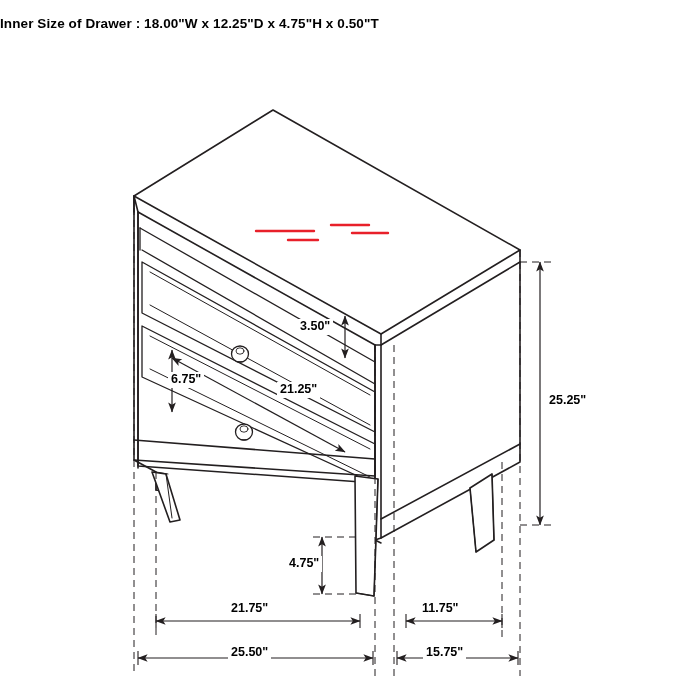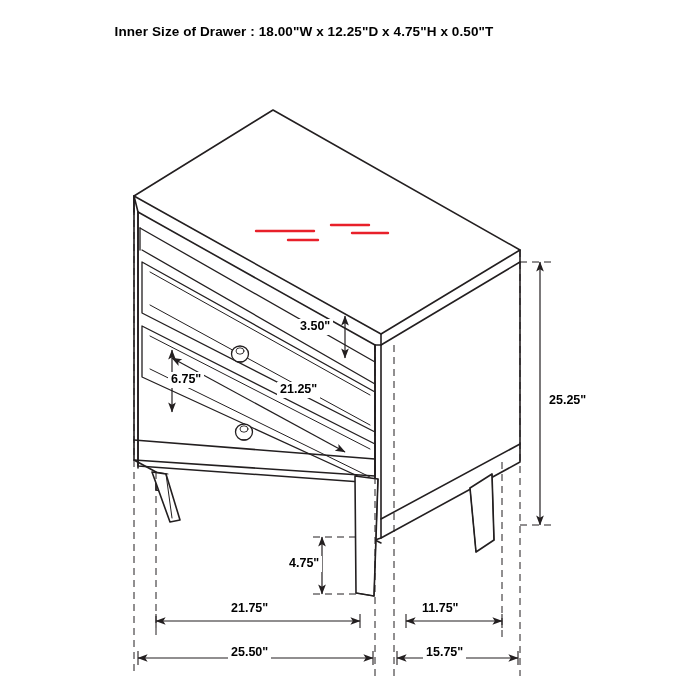--- a/index.html
+++ b/index.html
@@ -15,24 +15,23 @@
     position: relative;
     overflow: hidden;
   }
   #stage {
     position: relative;
     width: 700px;
     height: 700px;
   }
   #title {
     position: absolute;
-    top: 24px;
+    top: 16px;
     left: 0;
     width: 608px;
-    text-align: center;
     font-size: 13.5px;
     font-weight: bold;
     letter-spacing: 0.1px;
     color: #000000;
   }
   svg.dwg {
     position: absolute;
     top: 0;
     left: 0;
     width: 700px;

